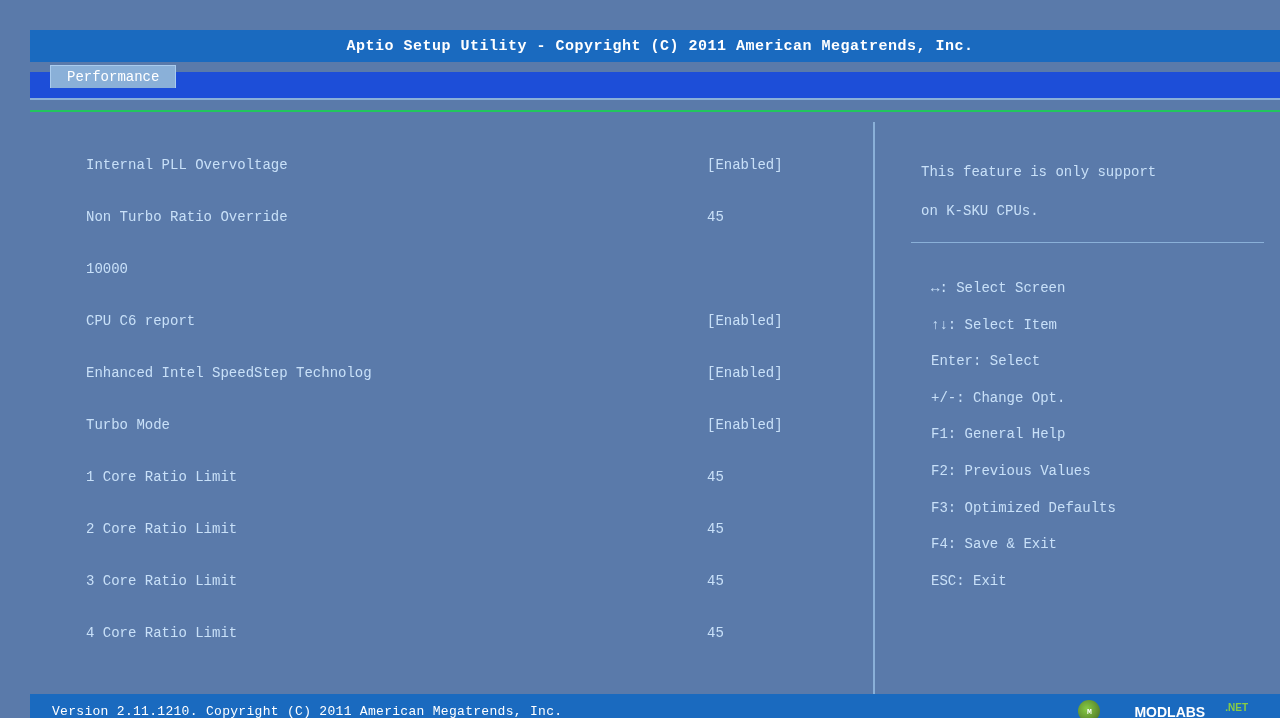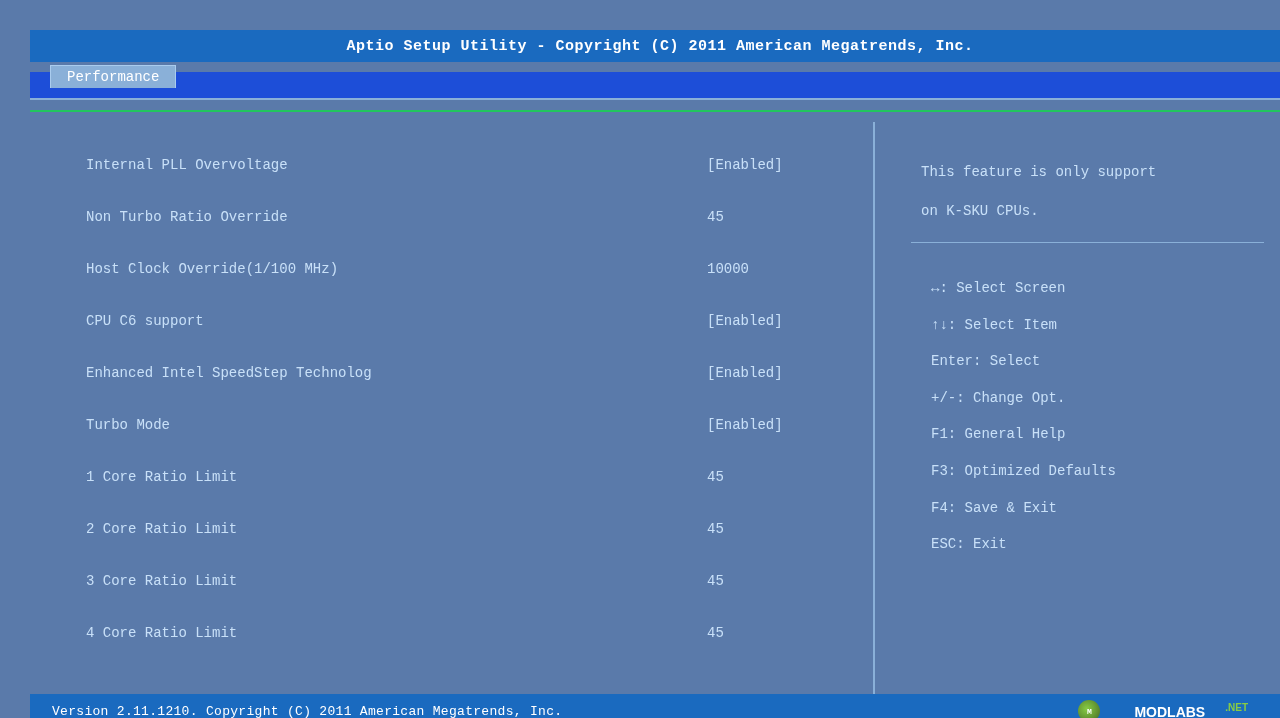--- a/index.html
+++ b/index.html
@@ -184,25 +184,24 @@
     <div id="menu-container">
         <div class="menu-item">
           <span class="label">Internal PLL Overvoltage</span>
           <span class="value">[Enabled]</span>
         </div>
         <div class="menu-item">
           <span class="label">Non Turbo Ratio Override</span>
           <span class="value">45</span>
         </div>
         <div class="menu-item">
-          <span class="label">Host Clock Override(1/100 MHz)</span>
           <span class="value">10000</span>
         </div>
         <div class="menu-item">
-          <span class="label">CPU C6 support</span>
+          <span class="label">CPU C6 report</span>
           <span class="value">[Enabled]</span>
         </div>
         <div class="menu-item">
           <span class="label">Enhanced Intel SpeedStep Technolog</span>
           <span class="value">[Enabled]</span>
         </div>
         <div class="menu-item">
           <span class="label">Turbo Mode</span>
           <span class="value">[Enabled]</span>
         </div>
@@ -230,20 +229,21 @@
     <div class="help-text">on K-SKU CPUs.</div>
 
     <hr class="divider">
 
     <div id="keys-container">
         <div class="key-help">↔: Select Screen</div>
         <div class="key-help">↑↓: Select Item</div>
         <div class="key-help">Enter: Select</div>
         <div class="key-help">+/-: Change Opt.</div>
         <div class="key-help">F1: General Help</div>
+        <div class="key-help">F2: Previous Values</div>
         <div class="key-help">F3: Optimized Defaults</div>
         <div class="key-help">F4: Save &amp; Exit</div>
         <div class="key-help">ESC: Exit</div>
       </div>
   </div>
 
 </div>
 
 <div class="footer-bar">
   <span class="footer-text">Version 2.11.1210. Copyright (C) 2011 American Megatrends, Inc.</span>

